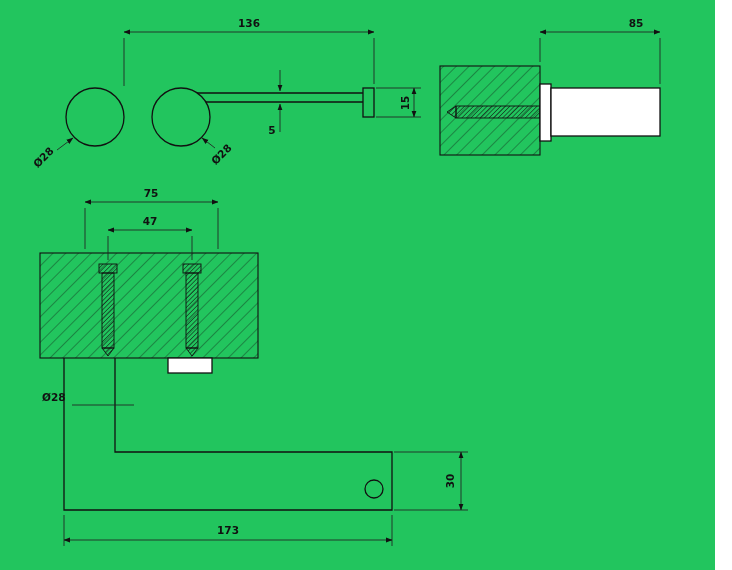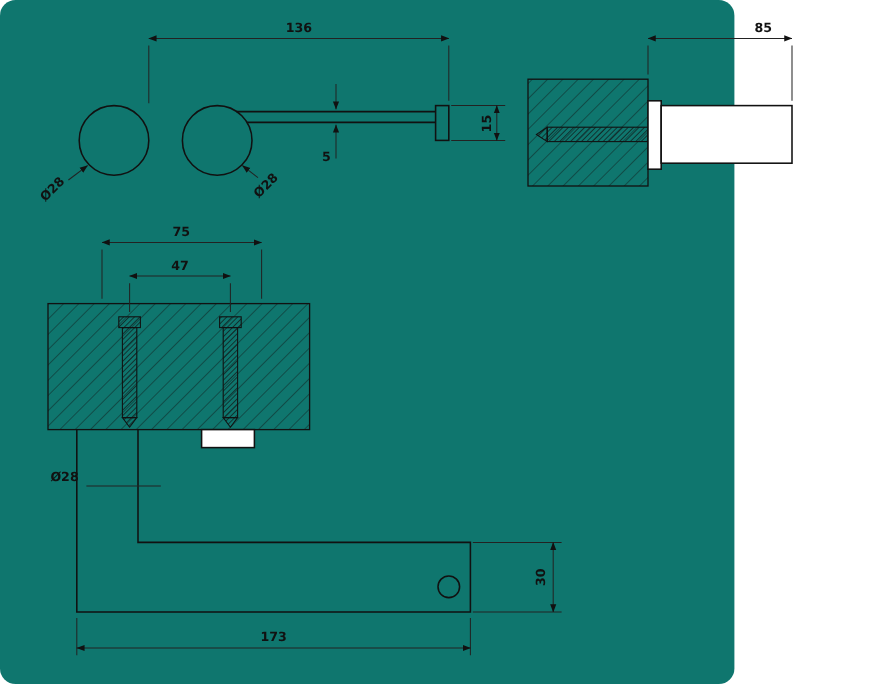--- a/index.html
+++ b/index.html
@@ -1,26 +1,25 @@
 <!DOCTYPE html>
 <html><head>
 <meta charset="utf-8">
 <style>
   html, body {
     margin: 0;
     padding: 0;
     background: #ffffff;
   }
   .sheet {
-    width: 612px;
+    width: 715px;
     height: 570px;
     position: relative;
-    background: #0f766e;
+    background: #22c55e;
     font-family: "DejaVu Sans", sans-serif;
-    border-radius: 13px;
   }
   svg { display: block; }
   text {
     font-family: "DejaVu Sans", sans-serif;
     font-size: 10.5px;
     font-weight: bold;
     fill: #111111;
   }
   .part   { stroke: #111111; stroke-width: 1.3; fill: none; }
   .partf  { stroke: #111111; stroke-width: 1.3; fill: #ffffff; }

